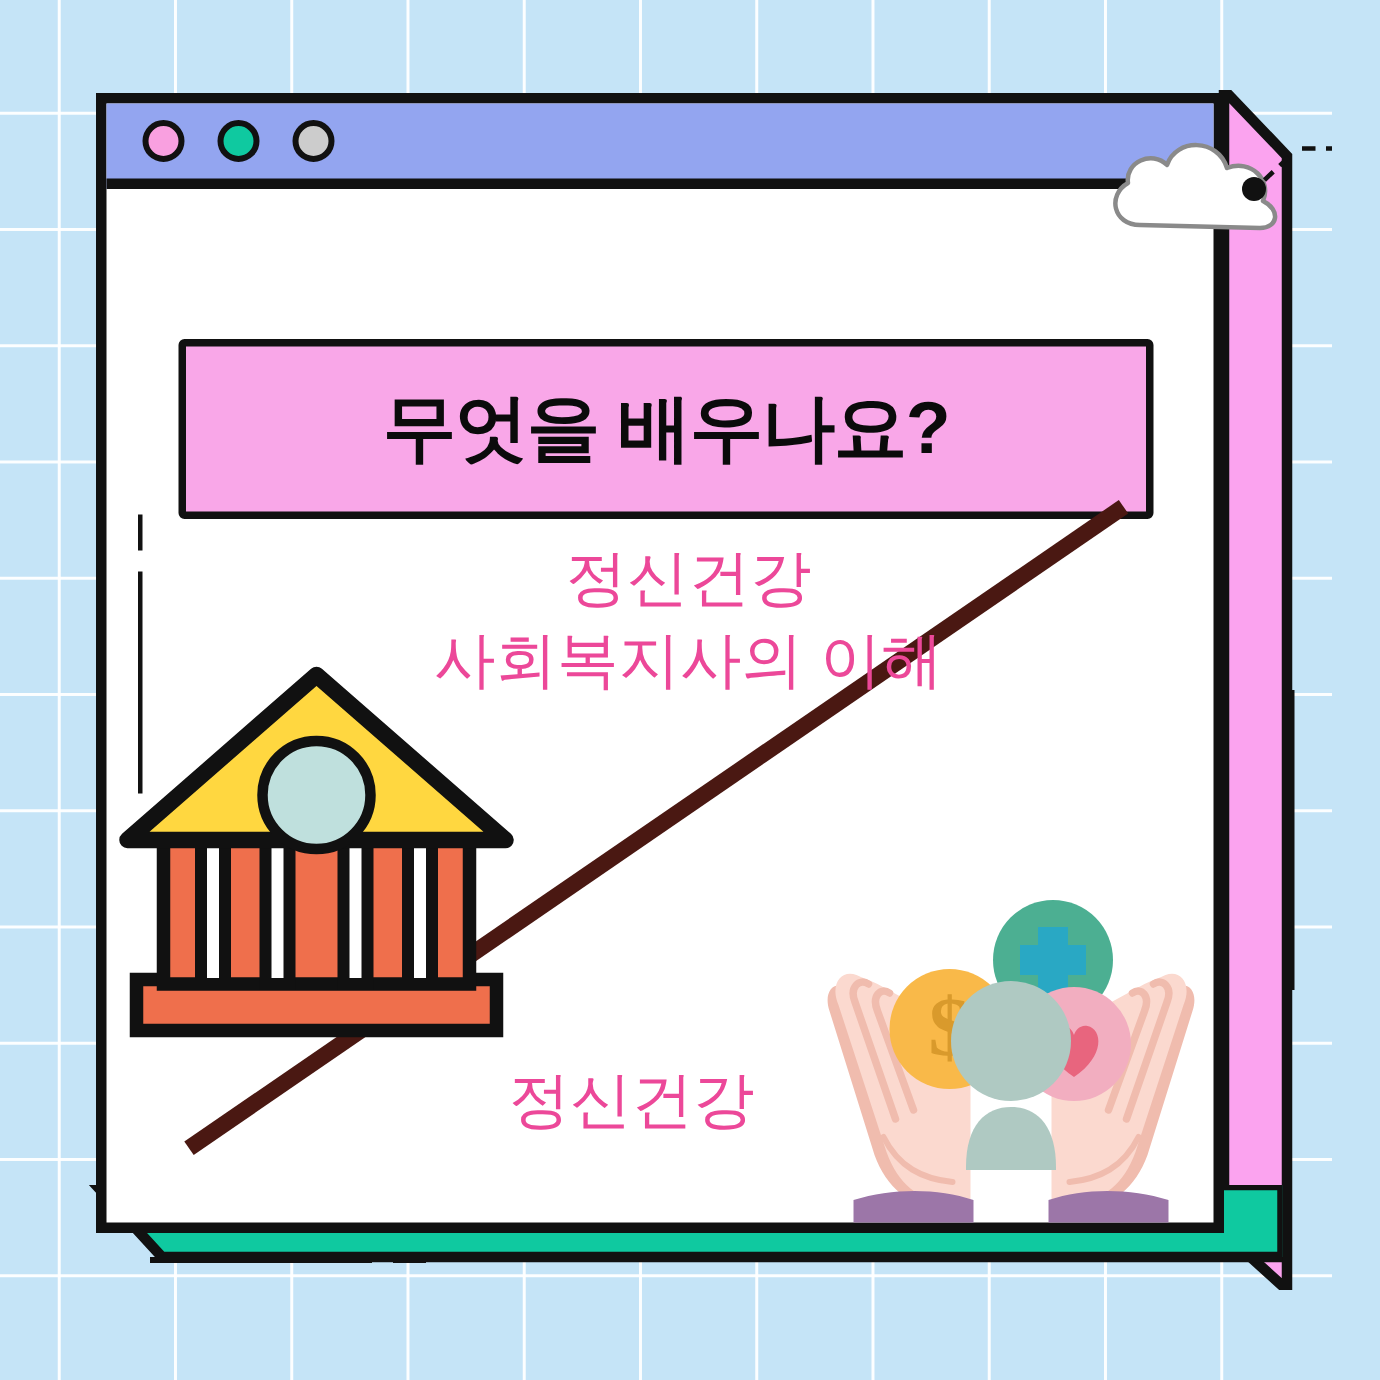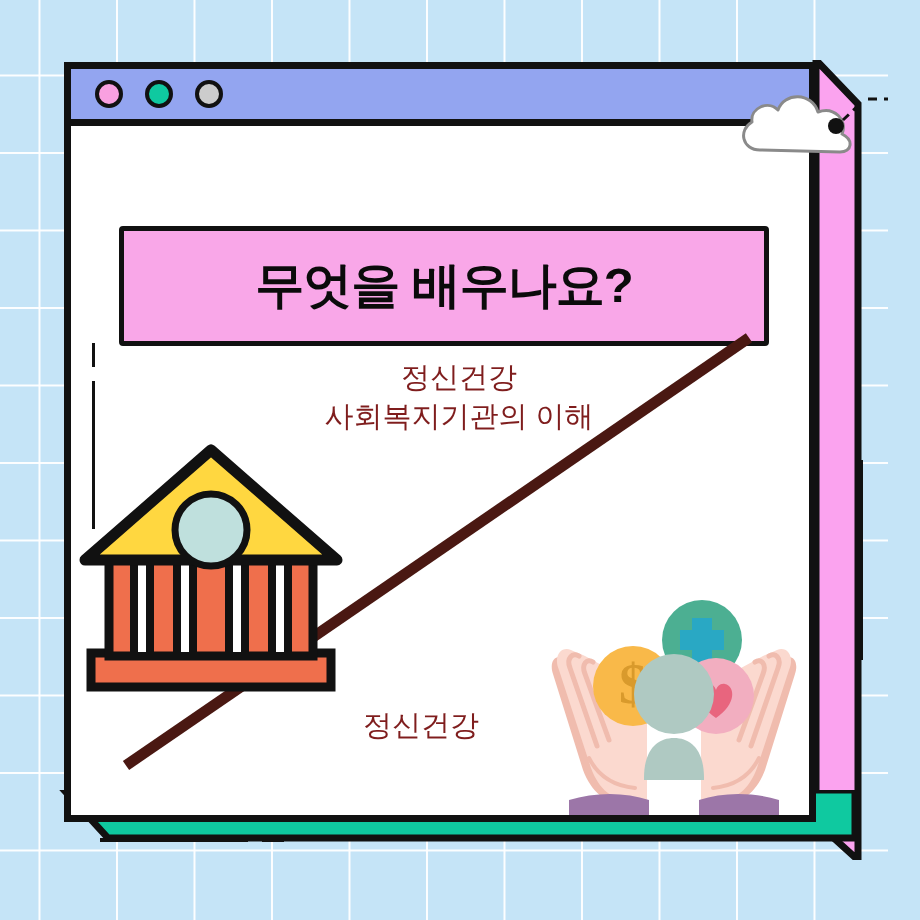--- a/index.html
+++ b/index.html
@@ -104,22 +104,22 @@
     font-size: 49px;
     font-weight: bold;
     color: #0b0b0b;
     letter-spacing: -1px;
     white-space: nowrap;
   }
 
   
   .topic {
     position: absolute;
-    color: #7f1d1d;
-    font-size: 29px;
+    color: #ec4899;
+    font-size: 41px;
     line-height: 1.35;
     text-align: center;
     white-space: nowrap;
   }
   .topic-upper {
     left: 178px;
     top: 232px;
     width: 420px;
   }
   .topic-lower {
@@ -215,21 +215,21 @@
       <div class="title-banner">
         <span class="title-text">무엇을 배우나요?</span>
       </div>
 
       <svg class="divider" viewBox="0 0 738 696" preserveAspectRatio="none">
         <line x1="55" y1="646" x2="678" y2="214" stroke="#4a1812" stroke-width="11" stroke-linecap="butt"></line>
       </svg>
 
       <div class="topic topic-upper">
         <div>정신건강</div>
-        <div>사회복지기관의 이해</div>
+        <div>사회복지사의 이해</div>
       </div>
 
       <div class="topic topic-lower">
         <div>정신건강</div>
       </div>
 
       <svg class="building" width="265" height="260" viewBox="0 0 265 260">
 
         <rect x="12" y="215" width="240" height="34" fill="#ef6f4c" stroke="#111111" stroke-width="9"></rect>
 

